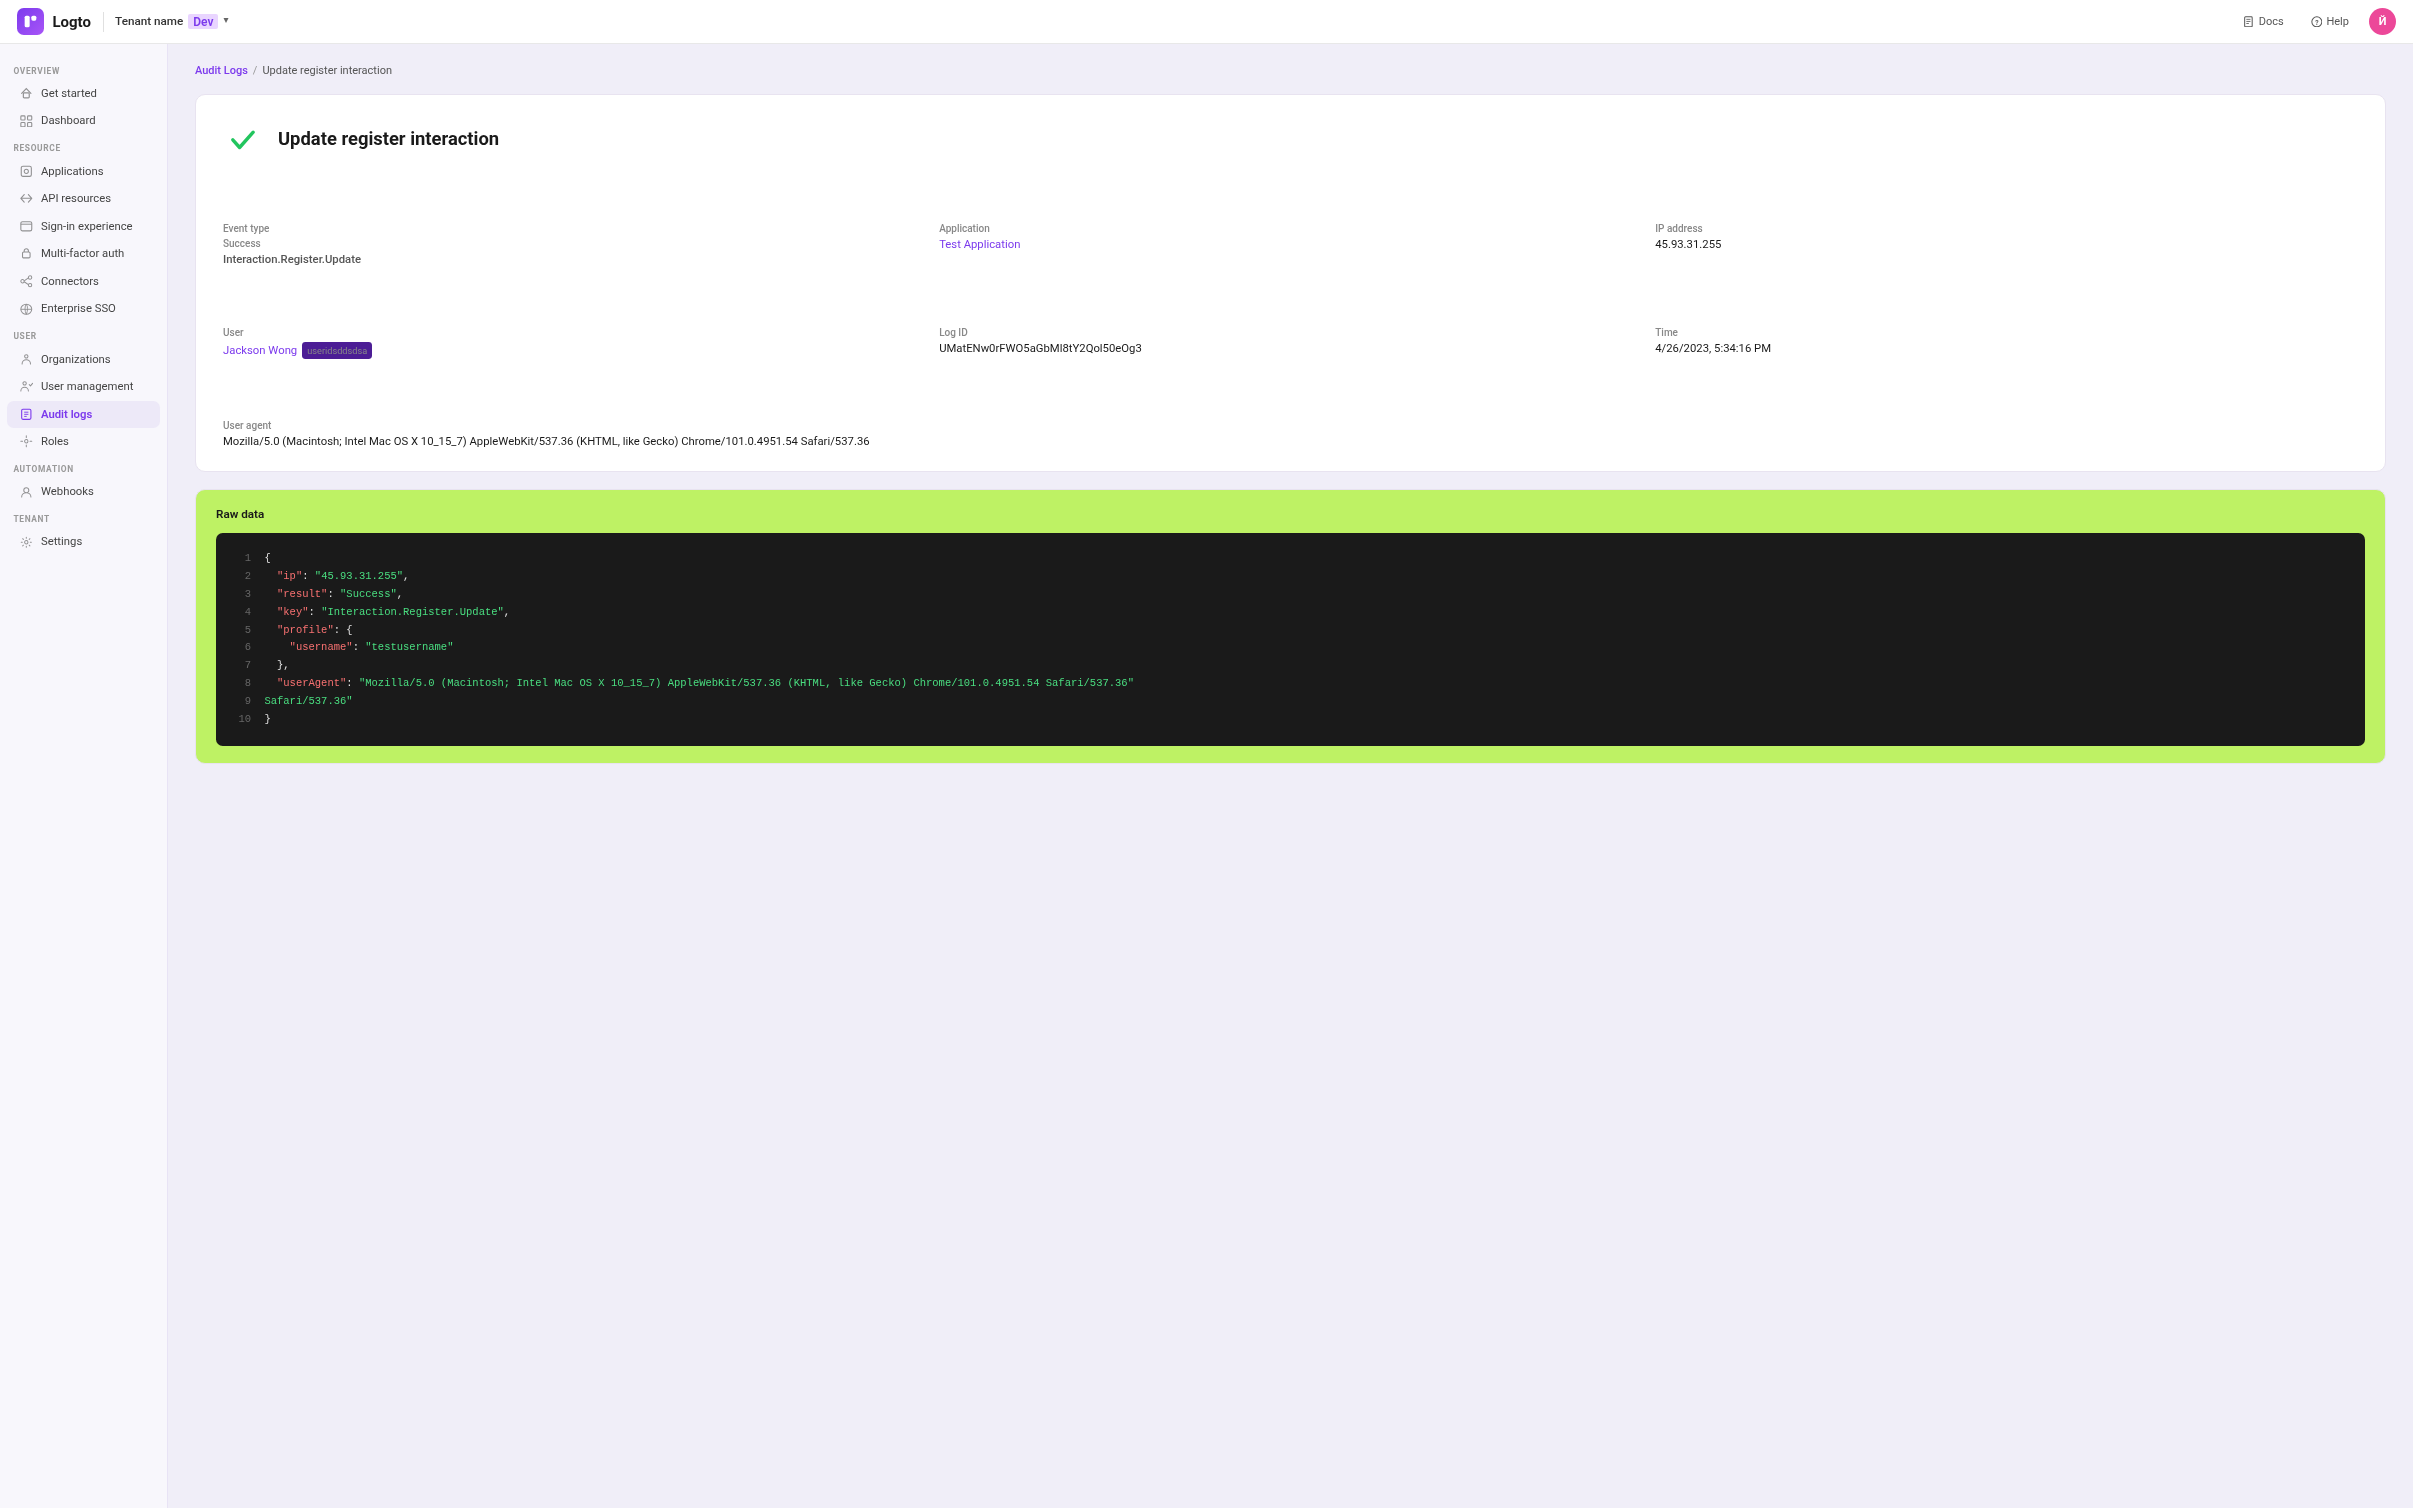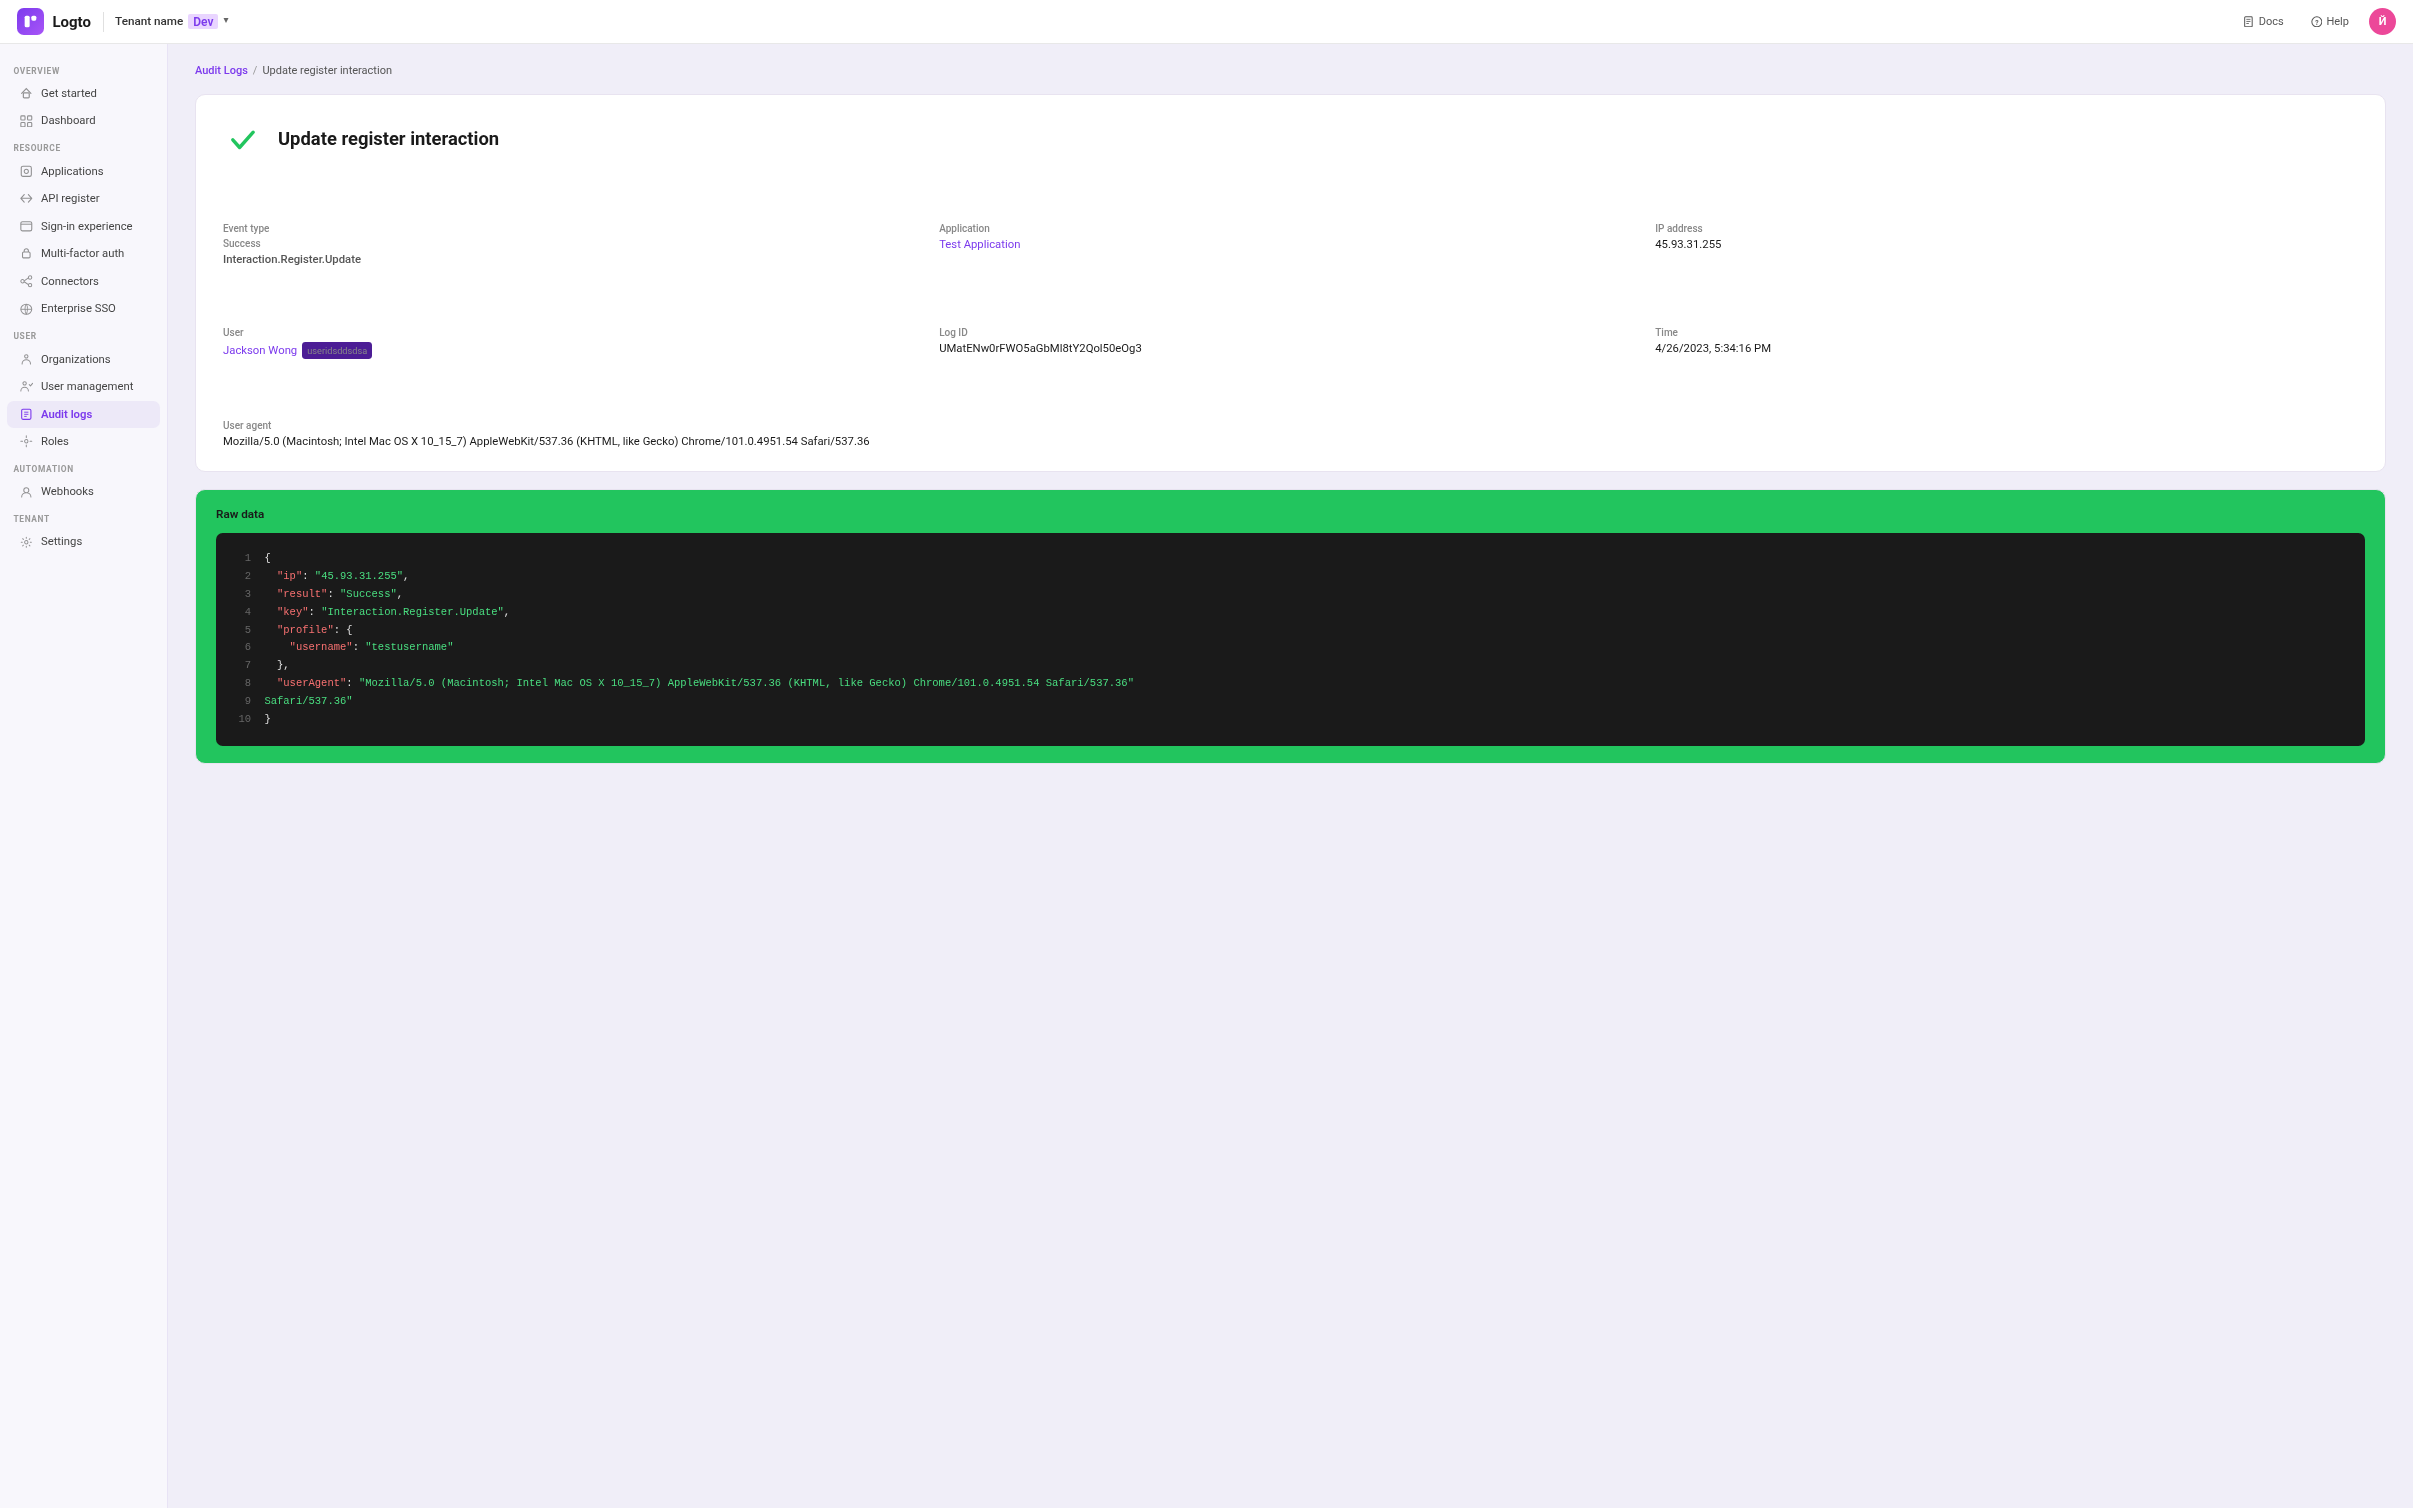--- a/index.html
+++ b/index.html
@@ -186,21 +186,21 @@
     }
     .user-id-badge {
       font-size: 9.2px; color: #888; background: #4c1d95;
       padding: 3px 5px; border-radius: 3.4px;
     }
 
     .full-width { grid-column: 1 / -1; }
 
     
     .raw-data-card {
-      background: #22c55e;
+      background: #bef264;
       border-radius: 10px;
       padding: 17px 20px;
       border: 0.8px solid #e8e3f0;
     }
     .raw-data-label {
       font-size: 11.7px; font-weight: 600; color: #1a1a1a;
       margin-bottom: 11.7px;
     }
     .code-block {
       background: #1a1a1a;
@@ -299,21 +299,21 @@
       </span>
       <span>Applications</span>
     </div>
 
     <div class="sidebar-item">
       <span class="sidebar-icon">
         <svg width="12.6" height="12.6" viewBox="0 0 15 15" fill="none">
             <path d="M1 7.5h13M5 3l-4 4.5L5 12M10 3l4 4.5L10 12" stroke="#666" stroke-width="1.3" stroke-linecap="round" stroke-linejoin="round"></path>
           </svg>
       </span>
-      <span>API register</span>
+      <span>API resources</span>
     </div>
 
     <div class="sidebar-item">
       <span class="sidebar-icon">
         <svg width="12.6" height="12.6" viewBox="0 0 15 15" fill="none">
             <rect x="1" y="2" width="13" height="11" rx="2" stroke="#666" stroke-width="1.3" fill="none"></rect>
             <path d="M1 5h13" stroke="#666" stroke-width="1.2"></path>
           </svg>
       </span>
       <span>Sign-in experience</span>

